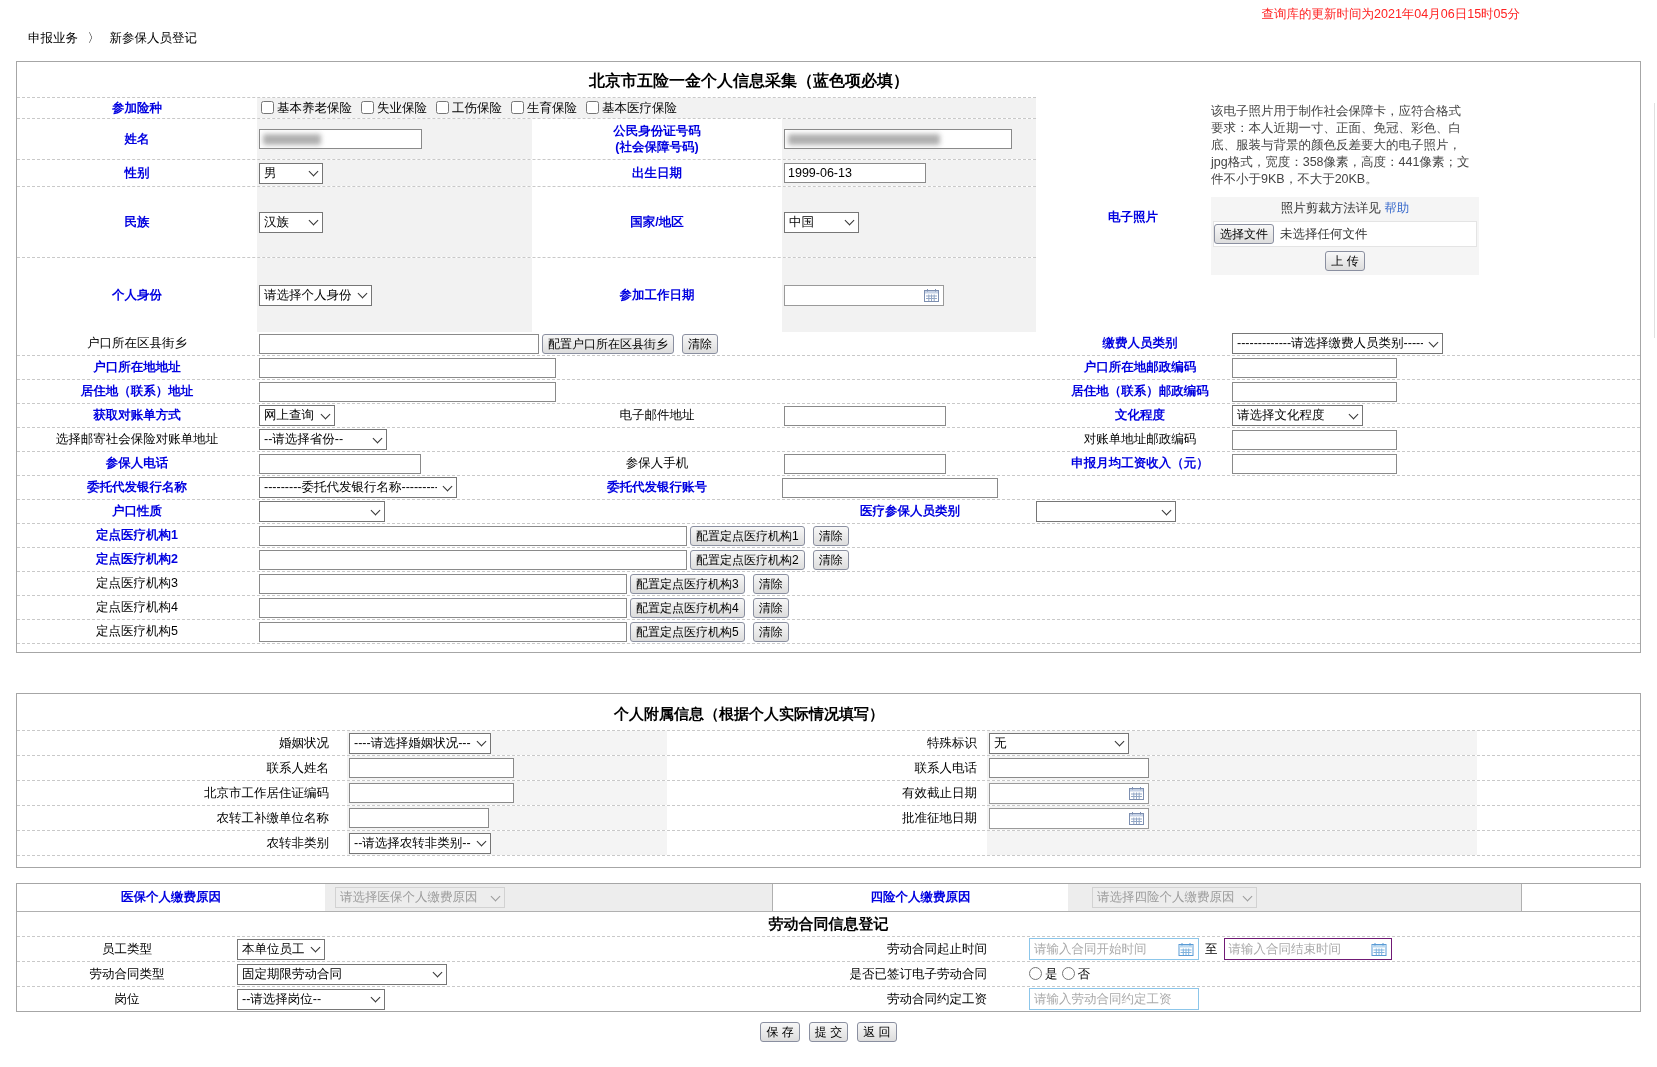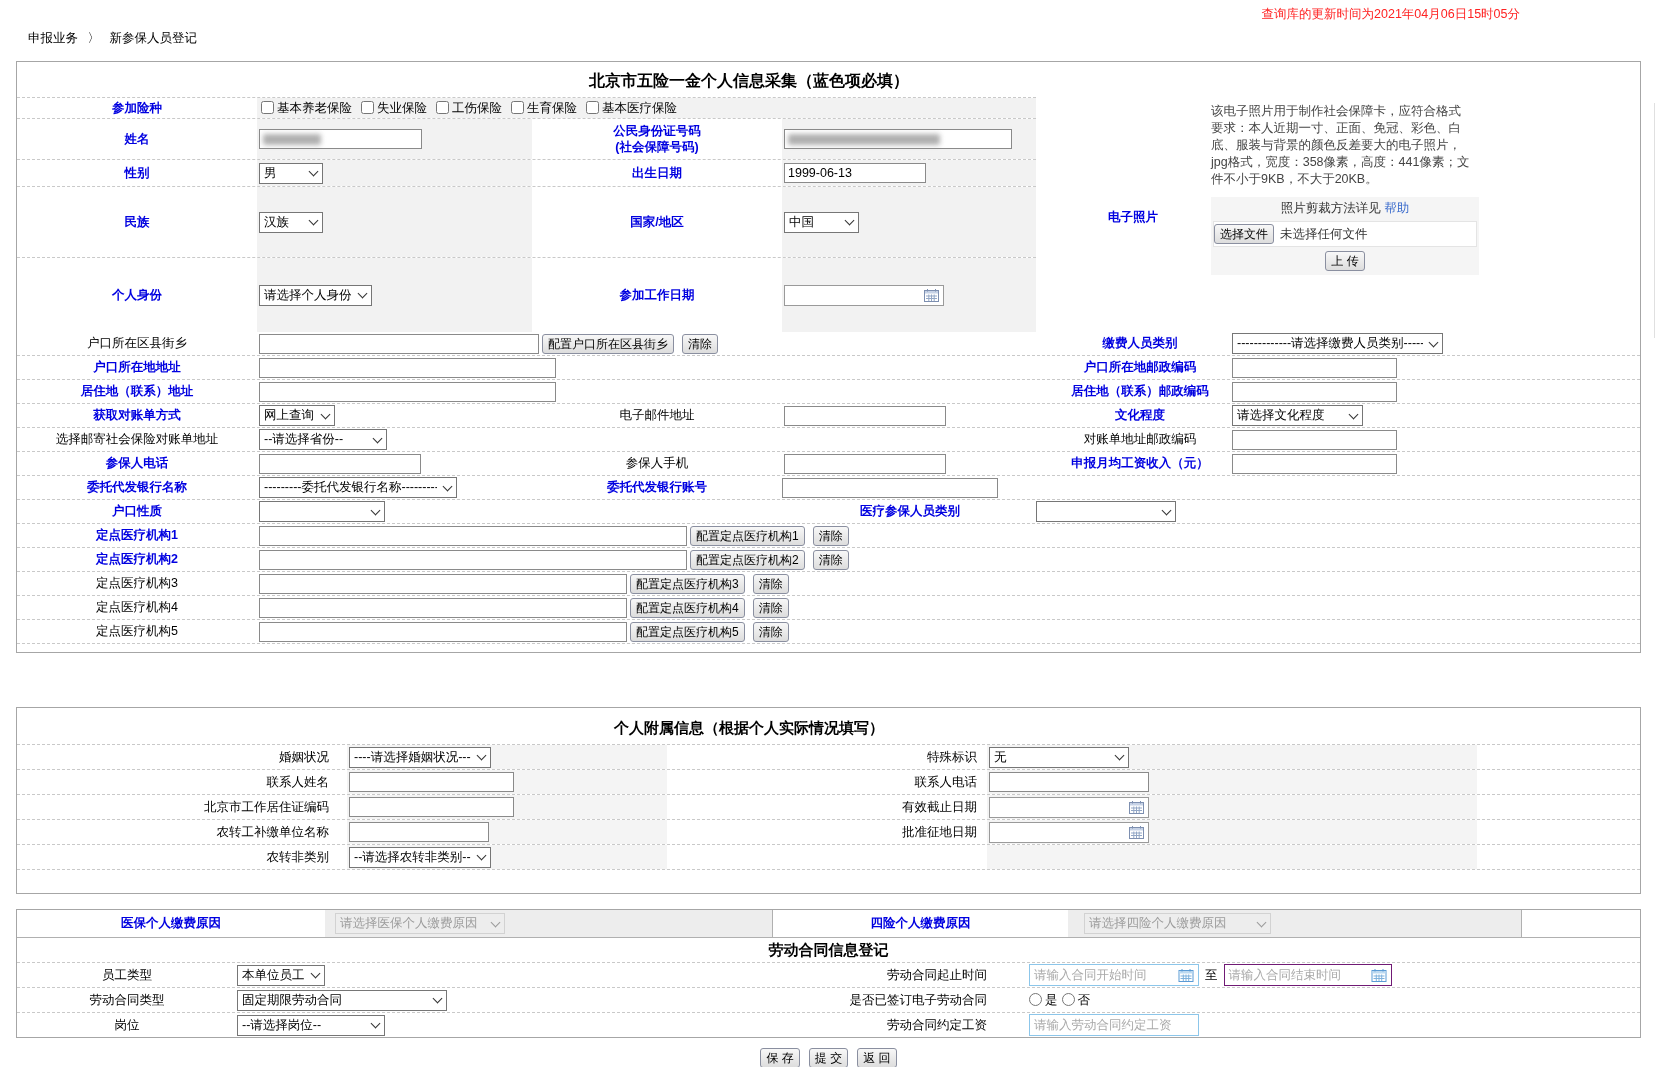--- a/index.html
+++ b/index.html
@@ -56,21 +56,21 @@
   .datef{display:inline-flex;align-items:center;justify-content:flex-end;border:1px solid #9a9a9a;height:21px;
          box-sizing:border-box;background:#fff;padding:0 4px;}
   .ph{display:inline-flex;align-items:center;justify-content:space-between;height:22px;box-sizing:border-box;
       background:#fff;padding:0 4px;color:#a9a9a9;white-space:nowrap;}
   .ph.blue{border:1px solid #8cc6ea;}
   .ph.gray{border:1px solid #701a75;}
   .cb,.rd{margin:0 3px 0 0;vertical-align:-2px;}
   .cbl{margin-right:9px;}
   .mlauto{margin-left:auto;}
   
-  .s2{margin-top:54px;padding-bottom:23px;}
+  .s2{margin-top:40px;padding-bottom:11px;}
   .s2row{display:flex;align-items:stretch;border-bottom:1px dashed #c9c9c9;min-height:24px;}
   .s2row>div{display:flex;align-items:center;}
   .s2row.first{border-top:1px dashed #c9c9c9;}
   .s2l1{width:330px;flex:none;justify-content:flex-end;padding-right:18px;box-sizing:border-box;}
   .s2f1{width:320px;flex:none;background:#f4f4f4;padding-left:2px;box-sizing:border-box;}
   .s2l2{width:320px;flex:none;justify-content:flex-end;padding-right:10px;box-sizing:border-box;}
   .s2f2{width:490px;flex:none;background:#f4f4f4;padding-left:2px;box-sizing:border-box;}
   .s2fill{flex:1;}
   
   .s3{margin-top:15px;}
@@ -488,21 +488,21 @@
   <div class="reason-row">
     <div class="rc1">
       <div class="lab bl">医保个人缴费原因</div>
       <div class="sel dis" style="width:170px;margin-left:10px;">
           <span class="tx">请选择医保个人缴费原因</span>
           <span class="arr"></span>
         </div>
     </div>
     <div class="rc2">
       <div class="lab bl">四险个人缴费原因</div>
-      <div class="sel dis" style="width:187px;margin-left:16px;">
+      <div class="sel dis" style="width:165px;margin-left:24px;">
           <span class="tx">请选择四险个人缴费原因</span>
           <span class="arr"></span>
         </div>
     </div>
     <div class="rcfill"></div>
   </div>
 
   <div class="s3-title">劳动合同信息登记</div>
 
   <div class="s3row first">

